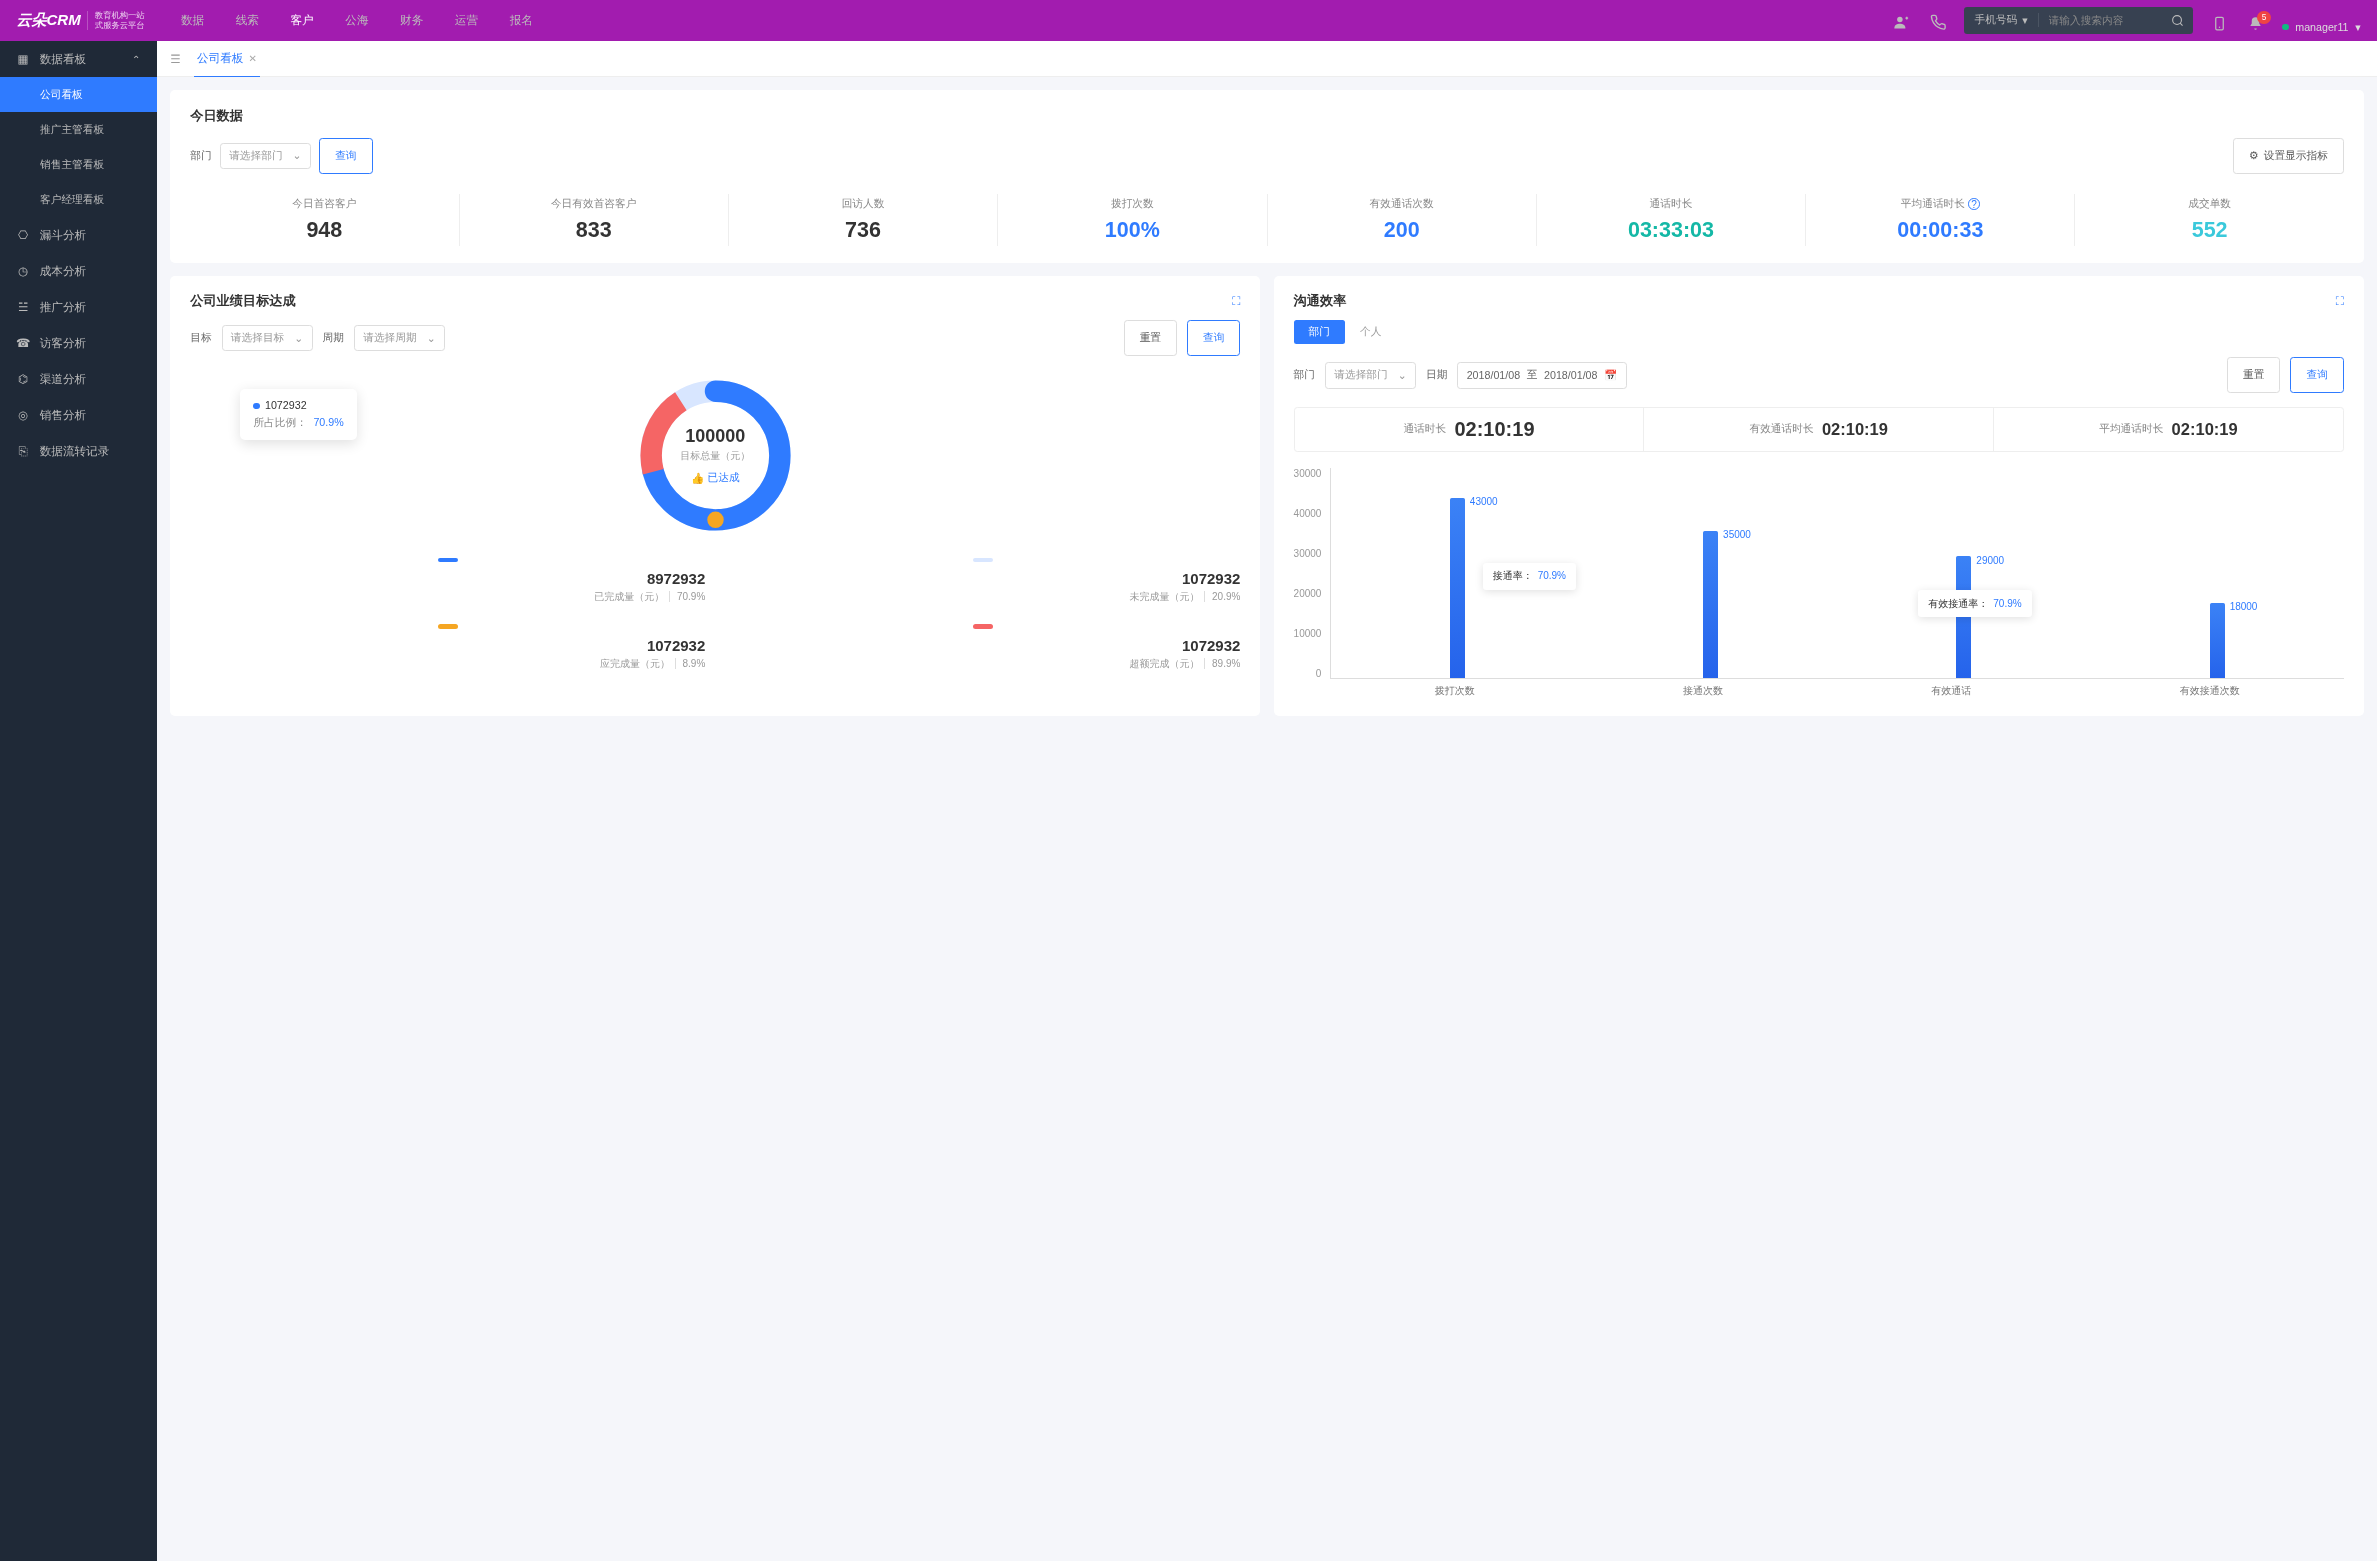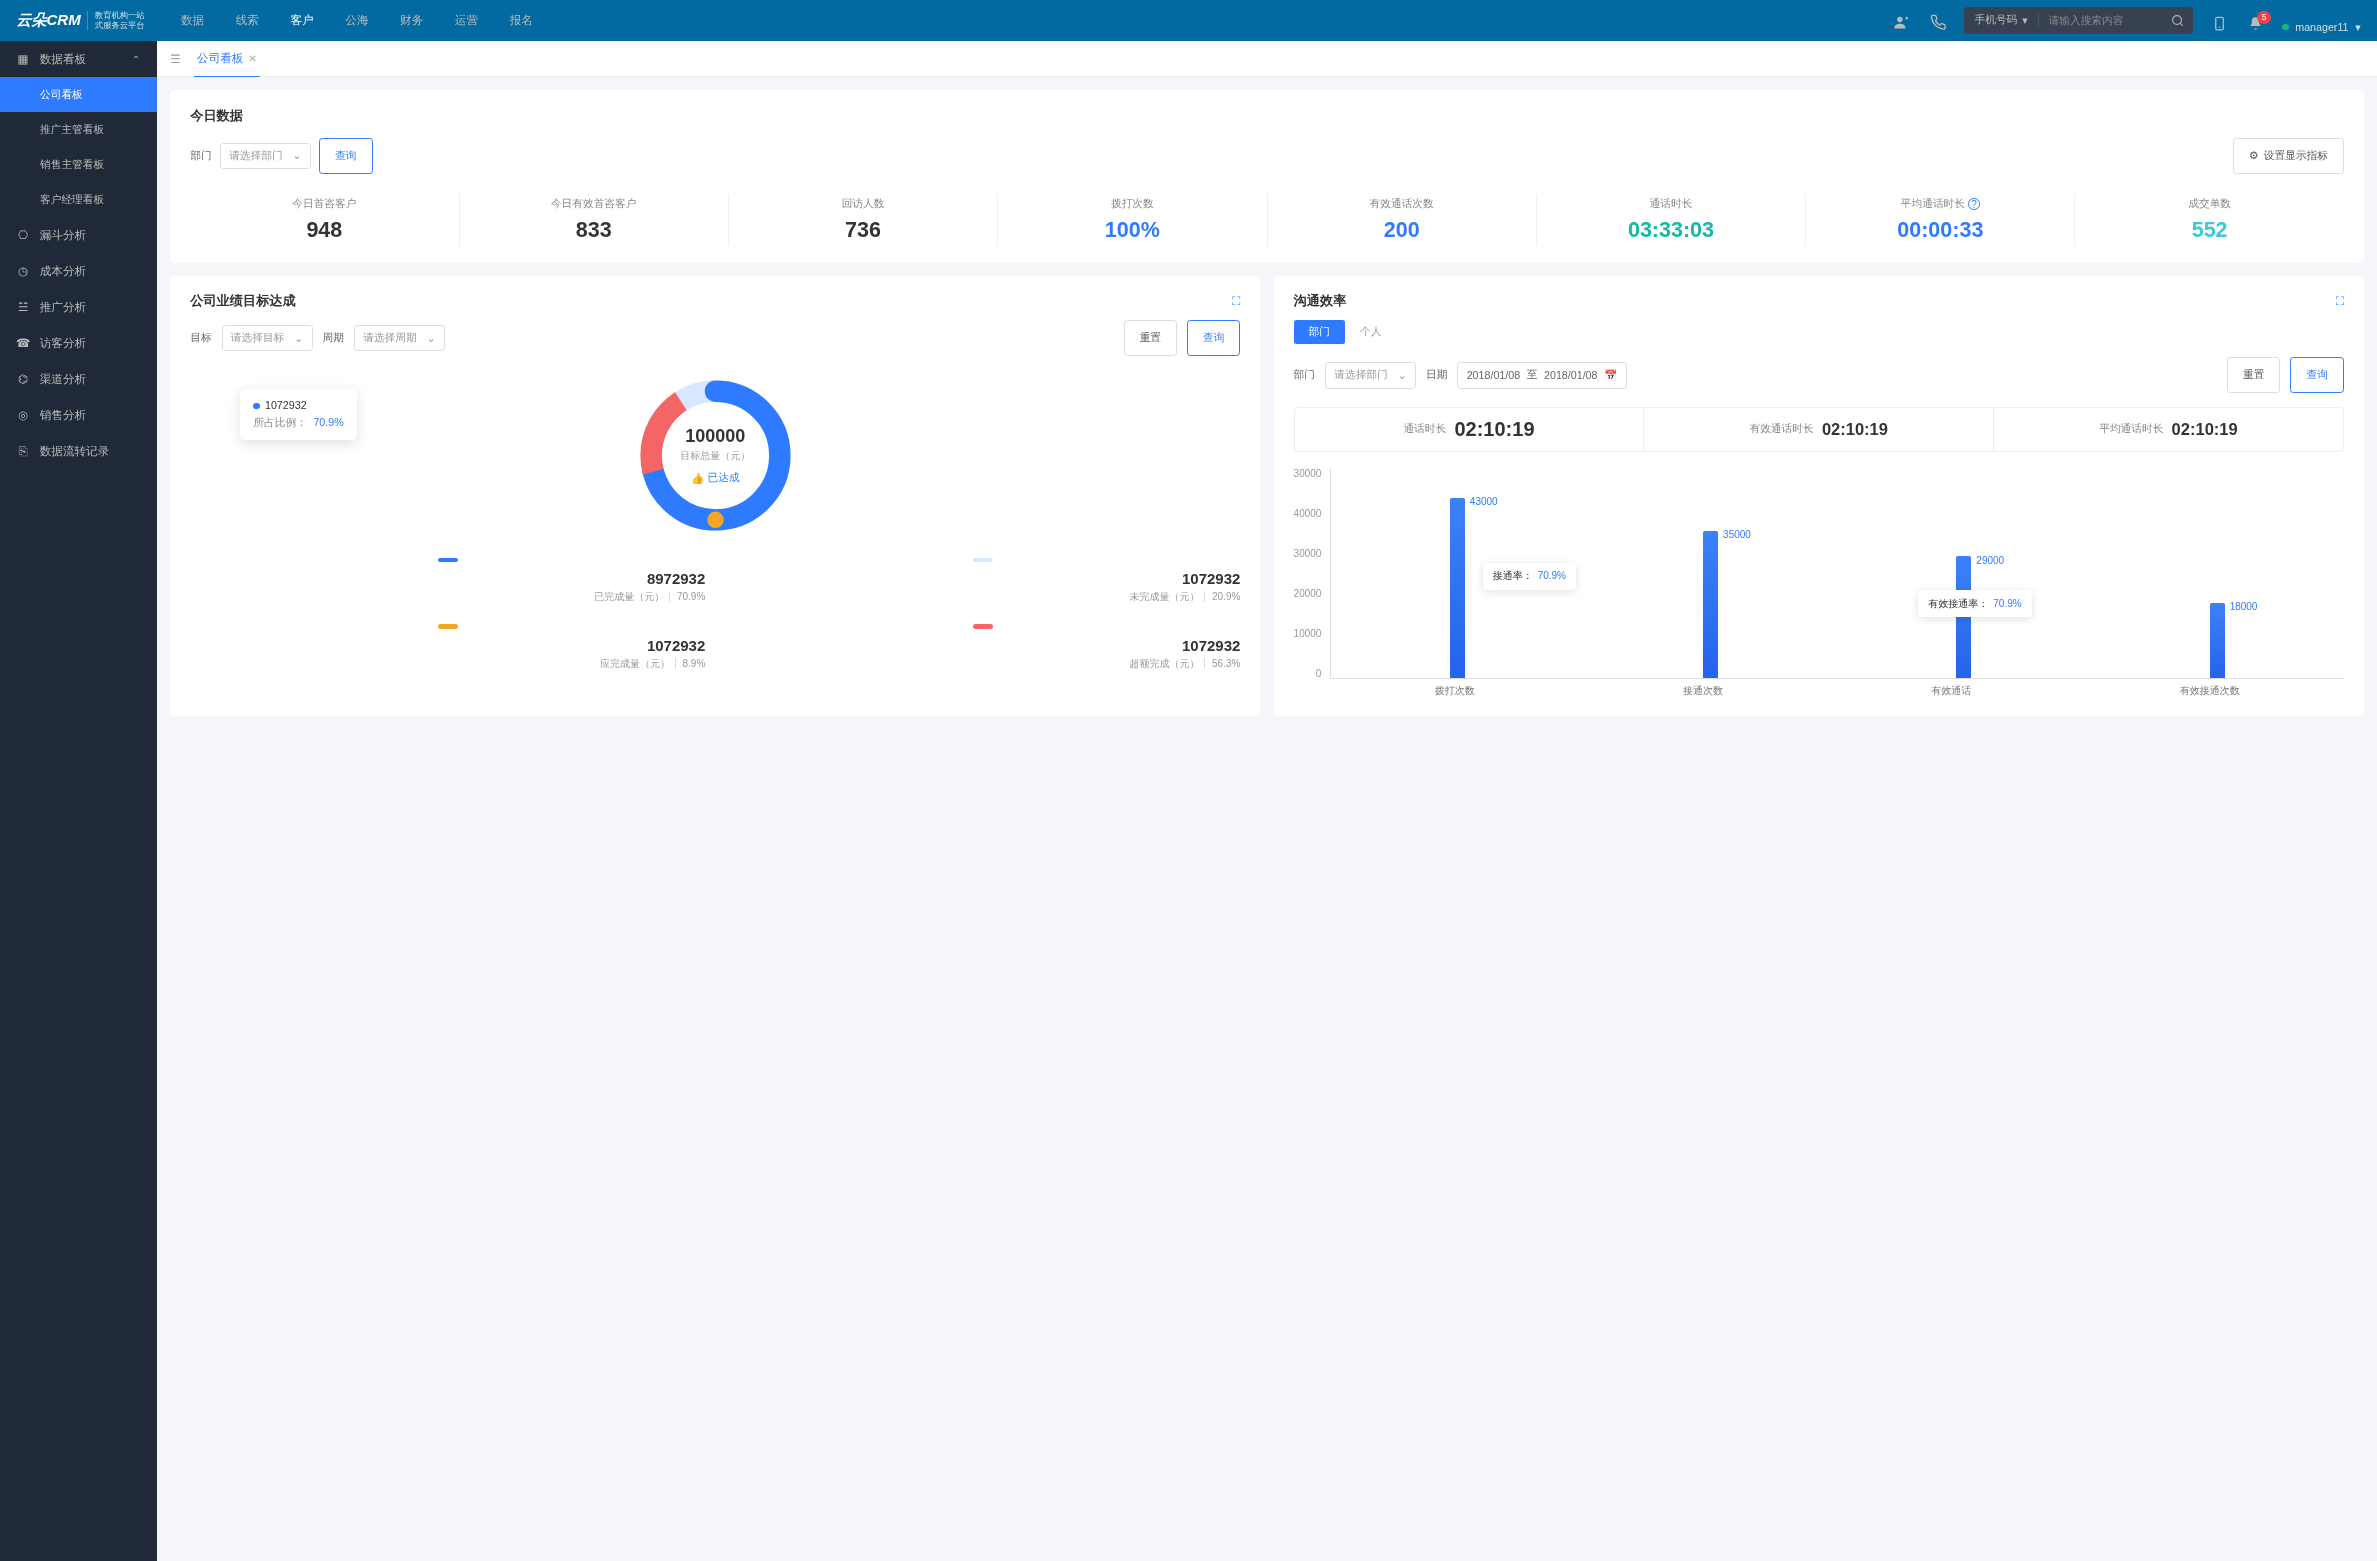--- a/index.html
+++ b/index.html
@@ -1,20 +1,20 @@
 <!DOCTYPE html>
 <html style="font-size:13.2px"><head>
 <meta charset="utf-8">
 <style>
 * { margin: 0; padding: 0; box-sizing: border-box; }
 body { font-family: -apple-system, "PingFang SC", "Microsoft YaHei", sans-serif; background: #f5f6fa; color: #333; font-size: 11.6px; overflow-x: hidden; }
 .app { display: flex; flex-direction: column; height: 100vh; min-height: 740px; }
 
 
-.header { height: 41px; background: #0369a1; display: flex; align-items: center; padding: 0 16.5px; color: #fff; flex-shrink: 0; }
+.header { height: 41px; background: #a21caf; display: flex; align-items: center; padding: 0 16.5px; color: #fff; flex-shrink: 0; }
 .logo { display: flex; align-items: center; gap: 6.6px; margin-right: 33px; }
 .logo-mark { font-size: 15px; font-weight: bold; font-style: italic; }
 .logo-sub { font-size: 8.3px; line-height: 1.2; opacity: .8; border-left: 0.8px solid rgba(255,255,255,.3); padding-left: 6.6px; }
 .nav { display: flex; gap: 25px; }
 .nav-item { color: #bbb; cursor: pointer; padding: 0 3.3px; height: 41px; display: flex; align-items: center; }
 .nav-item.active { color: #fff; font-weight: 500; }
 .header-right { margin-left: auto; display: flex; align-items: flex-end; gap: 16.5px; }
 .search-box { display: flex; align-items: center; background: #374151; border-radius: 3.3px; height: 26.4px; }
 .search-select { color: #bbb; padding: 0 10px; font-size: 10.7px; display: flex; align-items: center; gap: 5px; border-right: 0.8px solid #4b5563; }
 .search-input { background: none; border: none; color: #fff; padding: 0 10px; width: 124px; outline: none; font-size: 10.7px; }
@@ -344,21 +344,21 @@
                   <div class="legend-sub">未完成量（元）<span class="pct">20.9%</span></div>
                 </div>
                 <div class="legend-cell">
                   <div class="legend-bar" style="background:#f5a623"></div>
                   <div class="legend-val">1072932</div>
                   <div class="legend-sub">应完成量（元）<span class="pct">8.9%</span></div>
                 </div>
                 <div class="legend-cell">
                   <div class="legend-bar" style="background:#f56565"></div>
                   <div class="legend-val">1072932</div>
-                  <div class="legend-sub">超额完成（元）<span class="pct">56.3%</span></div>
+                  <div class="legend-sub">超额完成（元）<span class="pct">89.9%</span></div>
                 </div>
               </div>
           </div>
 
           <div class="col">
             <div class="card-head">
               <div class="card-title" style="margin:0">沟通效率</div>
               <span class="expand">⛶</span>
             </div>
             <div class="tab-btns">

